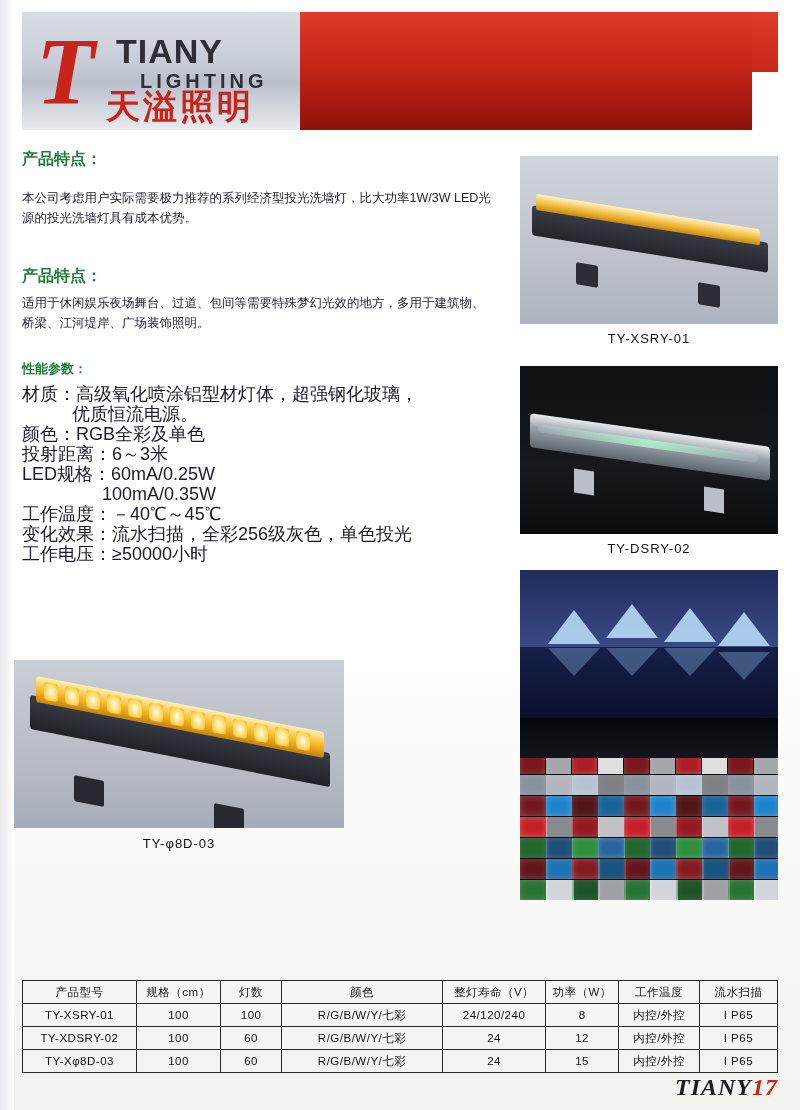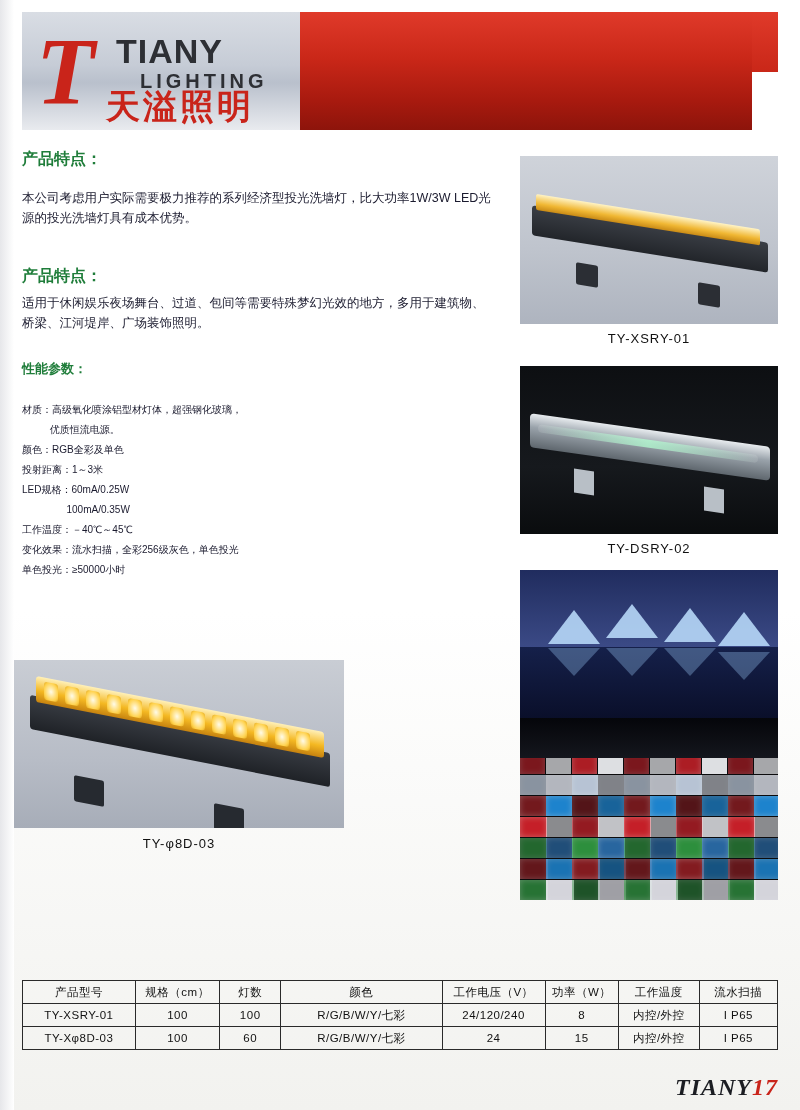--- a/index.html
+++ b/index.html
@@ -125,23 +125,23 @@
 
   .spec-title {
     position: absolute;
     left: 22px; top: 360px;
     color: #1f7d3a;
     font-size: 13px;
     font-weight: bold;
   }
   .spec-list {
     position: absolute;
-    left: 22px; top: 400px;
+    left: 22px; top: 384px;
     width: 460px;
-    font-size: 10px;
+    font-size: 18px;
     color: #1a1a2e;
     line-height: 20px;
   }
   .spec-list div { white-space: pre; }
 
   
   .photo {
     position: absolute;
     overflow: hidden;
   }
@@ -368,26 +368,26 @@
   <div class="body-text" id="feature-body">本公司考虑用户实际需要极力推荐的系列经济型投光洗墙灯，比大功率1W/3W LED光源的投光洗墙灯具有成本优势。</div>
 
   <div class="section-title" id="usage-title">产品特点：</div>
   <div class="body-text" id="usage-body">适用于休闲娱乐夜场舞台、过道、包间等需要特殊梦幻光效的地方，多用于建筑物、桥梁、江河堤岸、广场装饰照明。</div>
 
   <div class="spec-title">性能参数：</div>
   <div class="spec-list">
     <div>材质：高级氧化喷涂铝型材灯体，超强钢化玻璃，</div>
     <div>          优质恒流电源。</div>
     <div>颜色：RGB全彩及单色</div>
-    <div>投射距离：1～3米</div>
+    <div>投射距离：6～3米</div>
     <div>LED规格：60mA/0.25W</div>
     <div>                100mA/0.35W</div>
     <div>工作温度：－40℃～45℃</div>
     <div>变化效果：流水扫描，全彩256级灰色，单色投光</div>
-    <div>单色投光：≥50000小时</div>
+    <div>工作电压：≥50000小时</div>
   </div>
 
   <div class="photo" id="photo1">
     <div class="bar">
       <div class="body"></div>
       <div class="led"></div>
     </div>
     <div class="bracket1"></div>
     <div class="bracket2"></div>
   </div>
@@ -513,38 +513,48 @@
   </div>
   <div class="caption" id="cap5">TY-φ8D-03</div>
 
   <table class="spec-table">
     <thead>
       <tr>
         <th style="width:120px">产品型号</th>
         <th style="width:86px">规格（cm）</th>
         <th style="width:62px">灯数</th>
         <th style="width:172px">颜色</th>
-        <th style="width:104px">工作电压（V）</th>
+        <th style="width:104px">整灯寿命（V）</th>
         <th style="width:74px">功率（W）</th>
         <th style="width:86px">工作温度</th>
         <th style="width:82px">流水扫描</th>
       </tr>
     </thead>
     <tbody>
       <tr>
         <td class="model">TY-XSRY-01</td>
         <td>100</td>
         <td>100</td>
         <td>R/G/B/W/Y/七彩</td>
         <td>24/120/240</td>
         <td>8</td>
         <td>内控/外控</td>
         <td>I P65</td>
       </tr>
       <tr>
+        <td class="model">TY-XDSRY-02</td>
+        <td>100</td>
+        <td>60</td>
+        <td>R/G/B/W/Y/七彩</td>
+        <td>24</td>
+        <td>12</td>
+        <td>内控/外控</td>
+        <td>I P65</td>
+      </tr>
+      <tr>
         <td class="model">TY-Xφ8D-03</td>
         <td>100</td>
         <td>60</td>
         <td>R/G/B/W/Y/七彩</td>
         <td>24</td>
         <td>15</td>
         <td>内控/外控</td>
         <td>I P65</td>
       </tr>
     </tbody>

